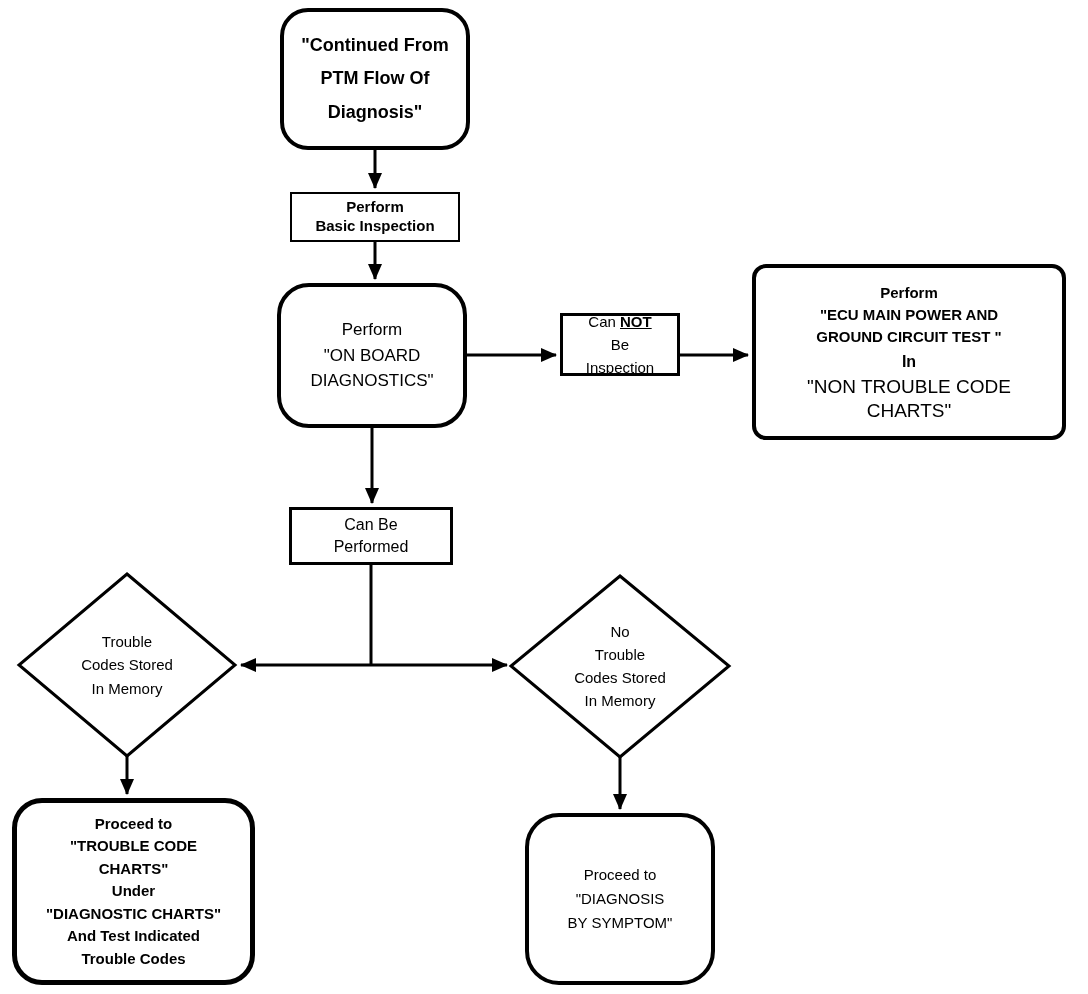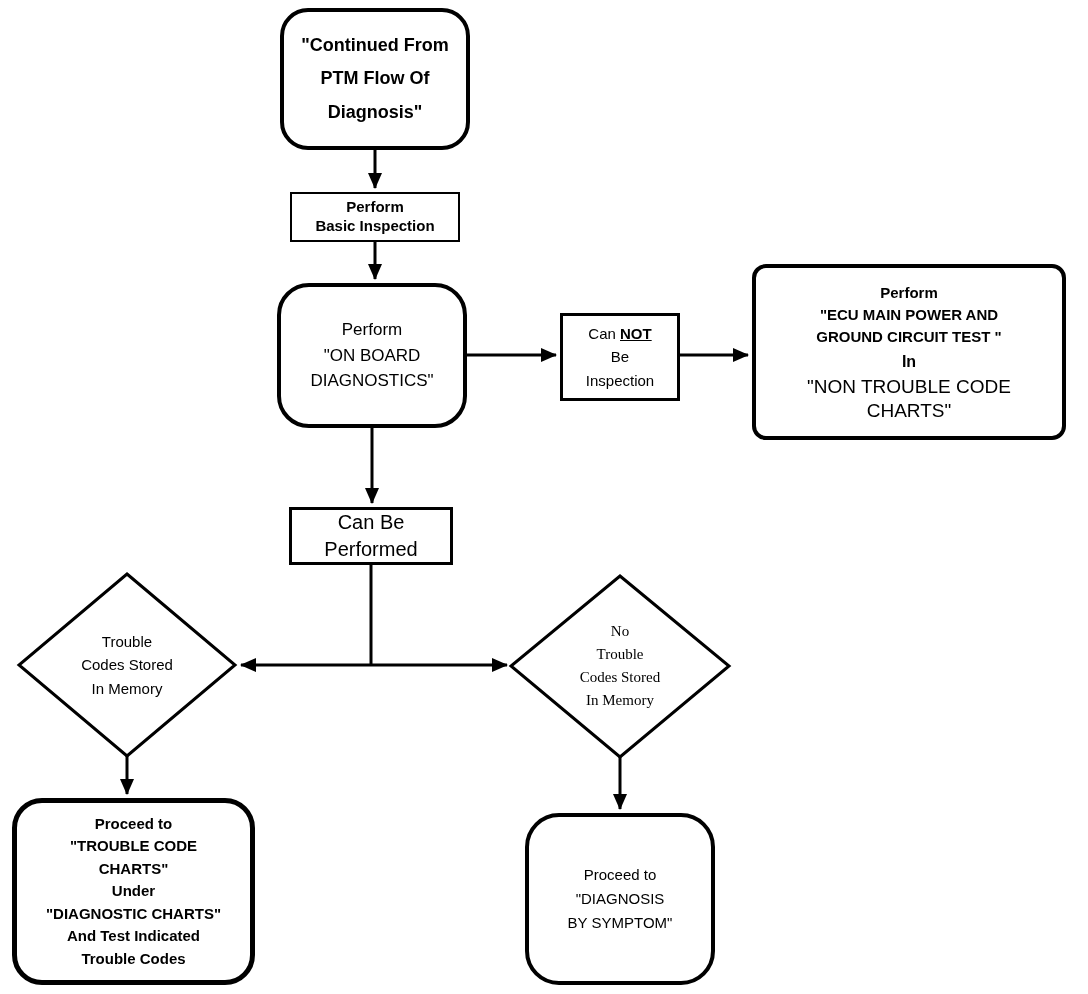--- a/index.html
+++ b/index.html
@@ -31,21 +31,21 @@
   .u{text-decoration:underline;}
   .dtext{
     position:absolute;
     display:flex;
     flex-direction:column;
     align-items:center;
     justify-content:center;
     text-align:center;
   }
   .fs15{font-size:15px;line-height:1.55;}
-  .fs16{font-size:20px;line-height:1.55;}
+  .fs16{font-size:16px;line-height:1.55;}
   .fs17{font-size:17px;line-height:1.5;}
   .start-text{font-size:18px;line-height:1.85;}
   .ecu-line1{font-size:15px;font-weight:bold;line-height:1.5;}
   .ecu-line2{font-size:15px;font-weight:bold;line-height:1.45;}
   .ecu-line3{font-size:16px;font-weight:bold;line-height:1.7;}
   .ecu-line4{font-size:19px;line-height:1.25;}
 </style>
 </head>
 <body>
 
@@ -83,21 +83,21 @@
     <div class="pre bold" style="font-size:15px;line-height:1.25;">Perform
 Basic Inspection</div>
   </div>
 
   <div class="node rounded" style="left:277px;top:283px;width:190px;height:145px;border-radius:32px;">
     <div class="pre fs17">Perform
 "ON BOARD
 DIAGNOSTICS"</div>
   </div>
 
-  <div class="node rect" style="left:560px;top:313px;width:120px;height:88px;">
+  <div class="node rect" style="left:560px;top:313px;width:120px;height:63px;">
     <div class="fs15"><span>Can </span><span class="u bold">NOT</span></div>
     <div class="pre fs15">Be
 Inspection</div>
   </div>
 
   <div class="node rounded-sm" style="left:752px;top:264px;width:314px;height:176px;">
     <div class="ecu-line1">Perform</div>
     <div class="pre ecu-line2">"ECU MAIN POWER AND
 GROUND CIRCUIT  TEST "</div>
     <div class="ecu-line3">In</div>
@@ -109,21 +109,21 @@
     <div class="pre fs16" style="line-height:1.35;">Can Be
 Performed</div>
   </div>
 
   <div class="dtext fs15" style="left:47px;top:618px;width:160px;height:94px;">
     <div class="pre">Trouble
 Codes Stored
 In Memory</div>
   </div>
 
-  <div class="dtext fs15" style="left:540px;top:604px;width:160px;height:124px;font-family:Liberation Serif, serif;">
+  <div class="dtext fs15" style="left:540px;top:604px;width:160px;height:124px;">
     <div class="pre">No
 Trouble
 Codes Stored
 In Memory</div>
   </div>
 
   <div class="node rounded-thick" style="left:12px;top:798px;width:243px;height:187px;">
     <div class="pre bold" style="font-size:15px;line-height:1.5;">Proceed to
 "TROUBLE CODE
 CHARTS"

